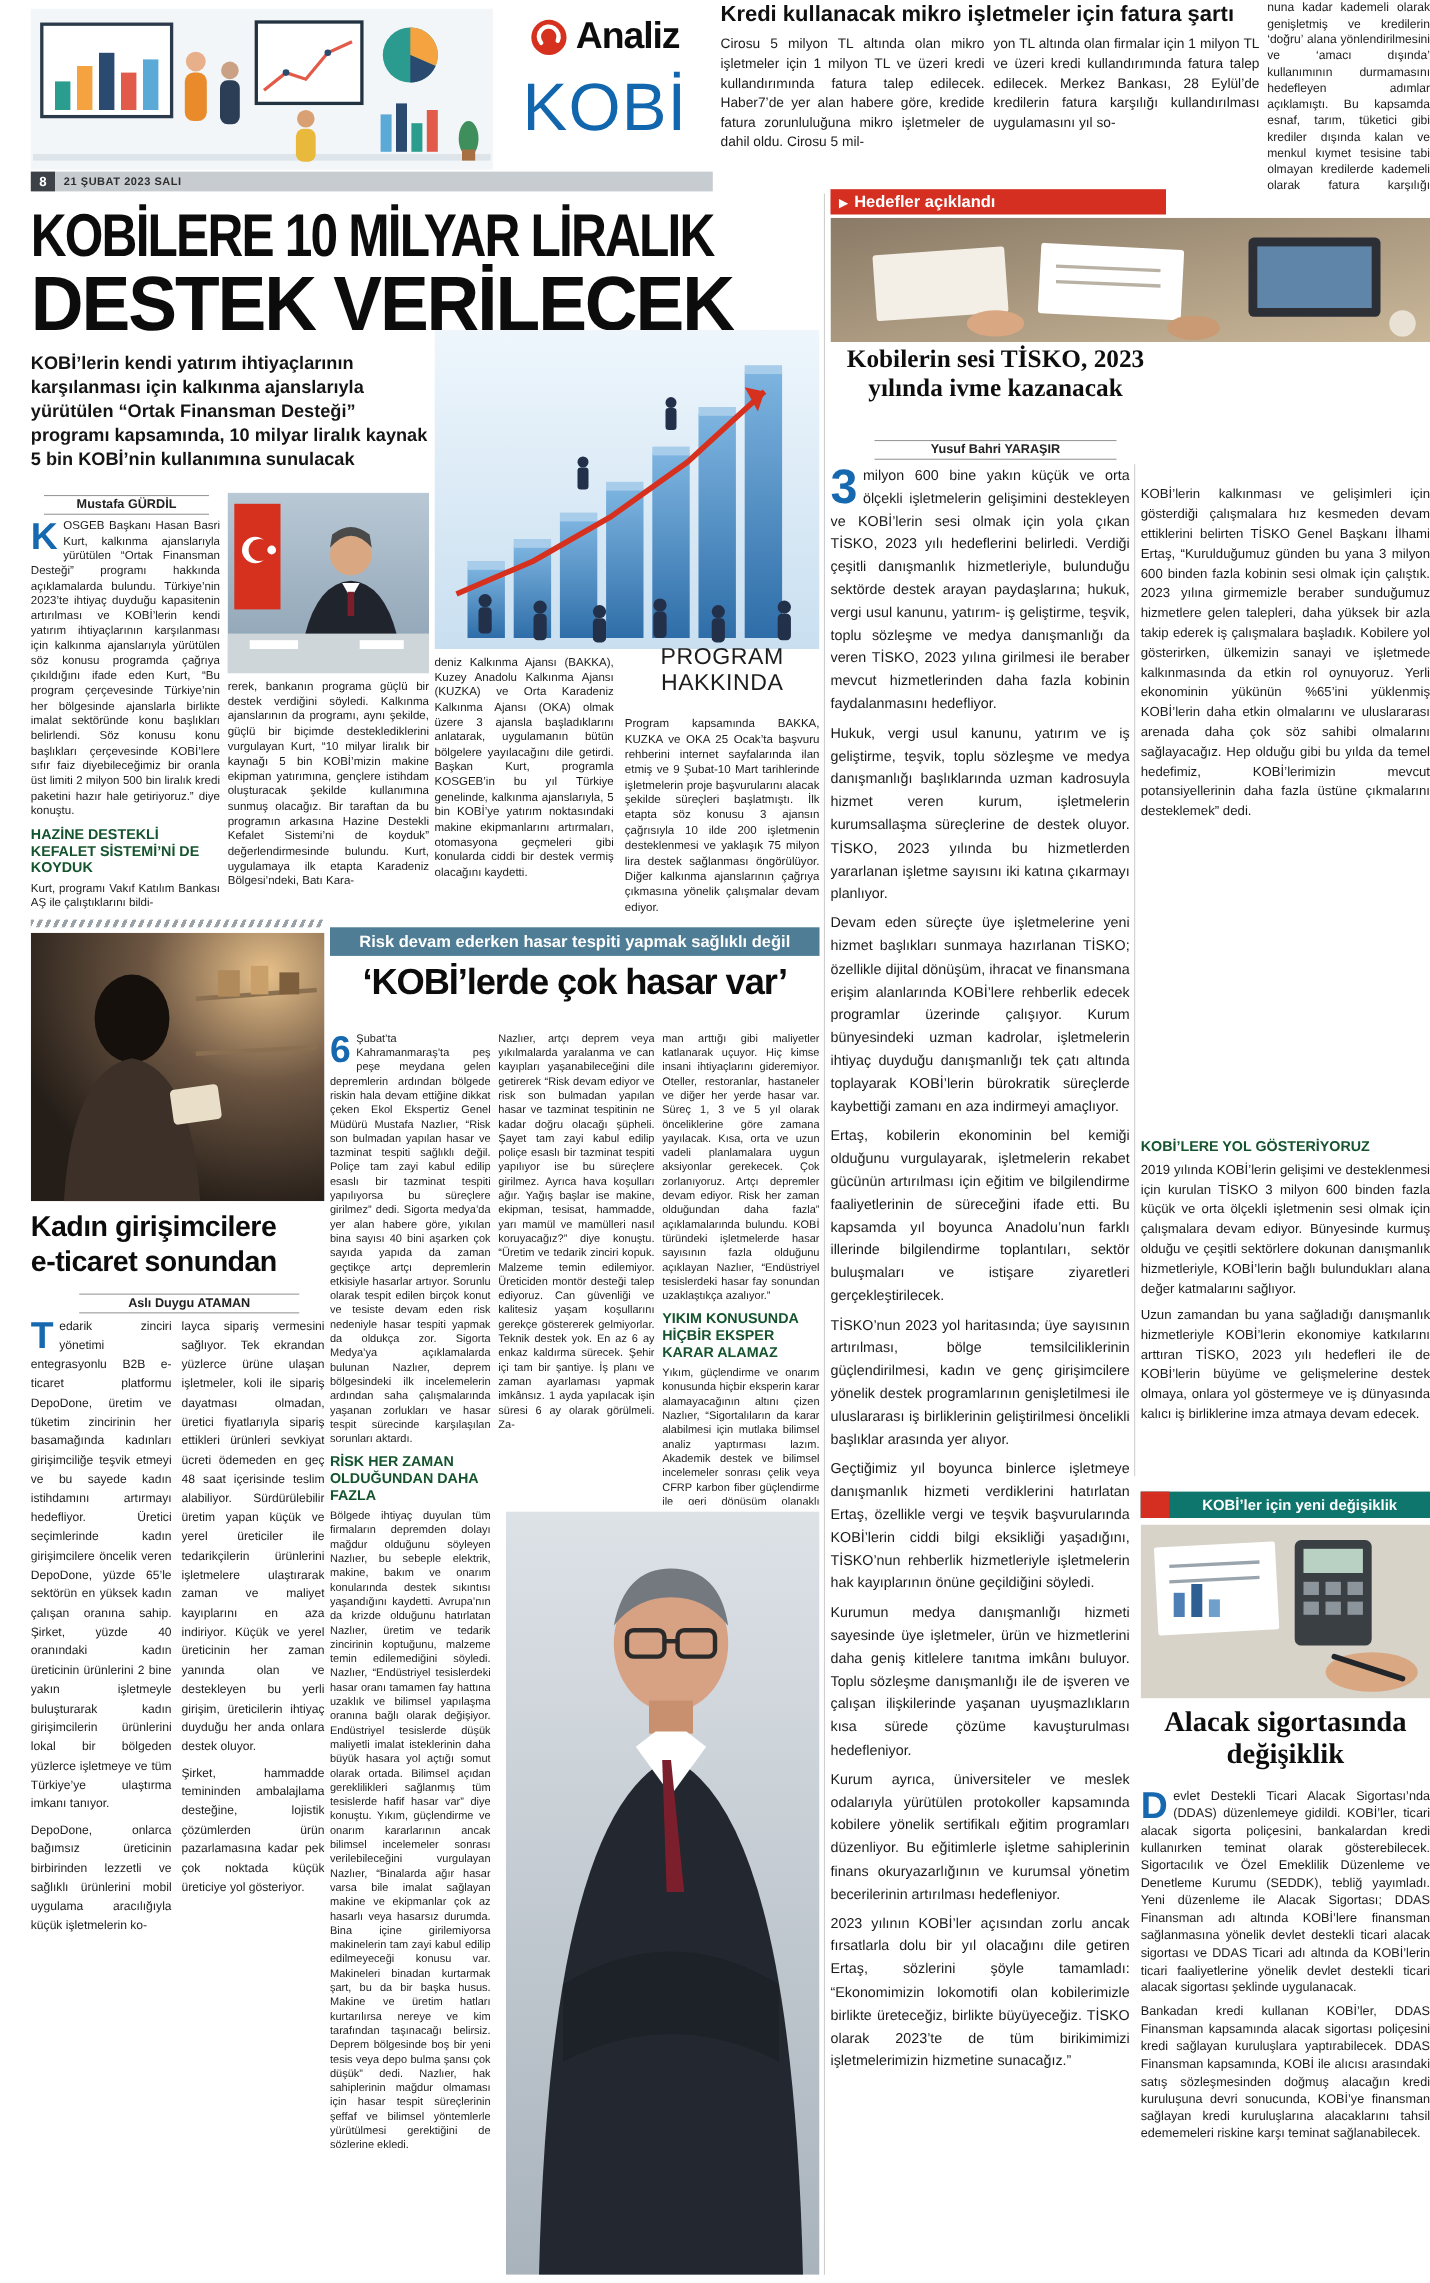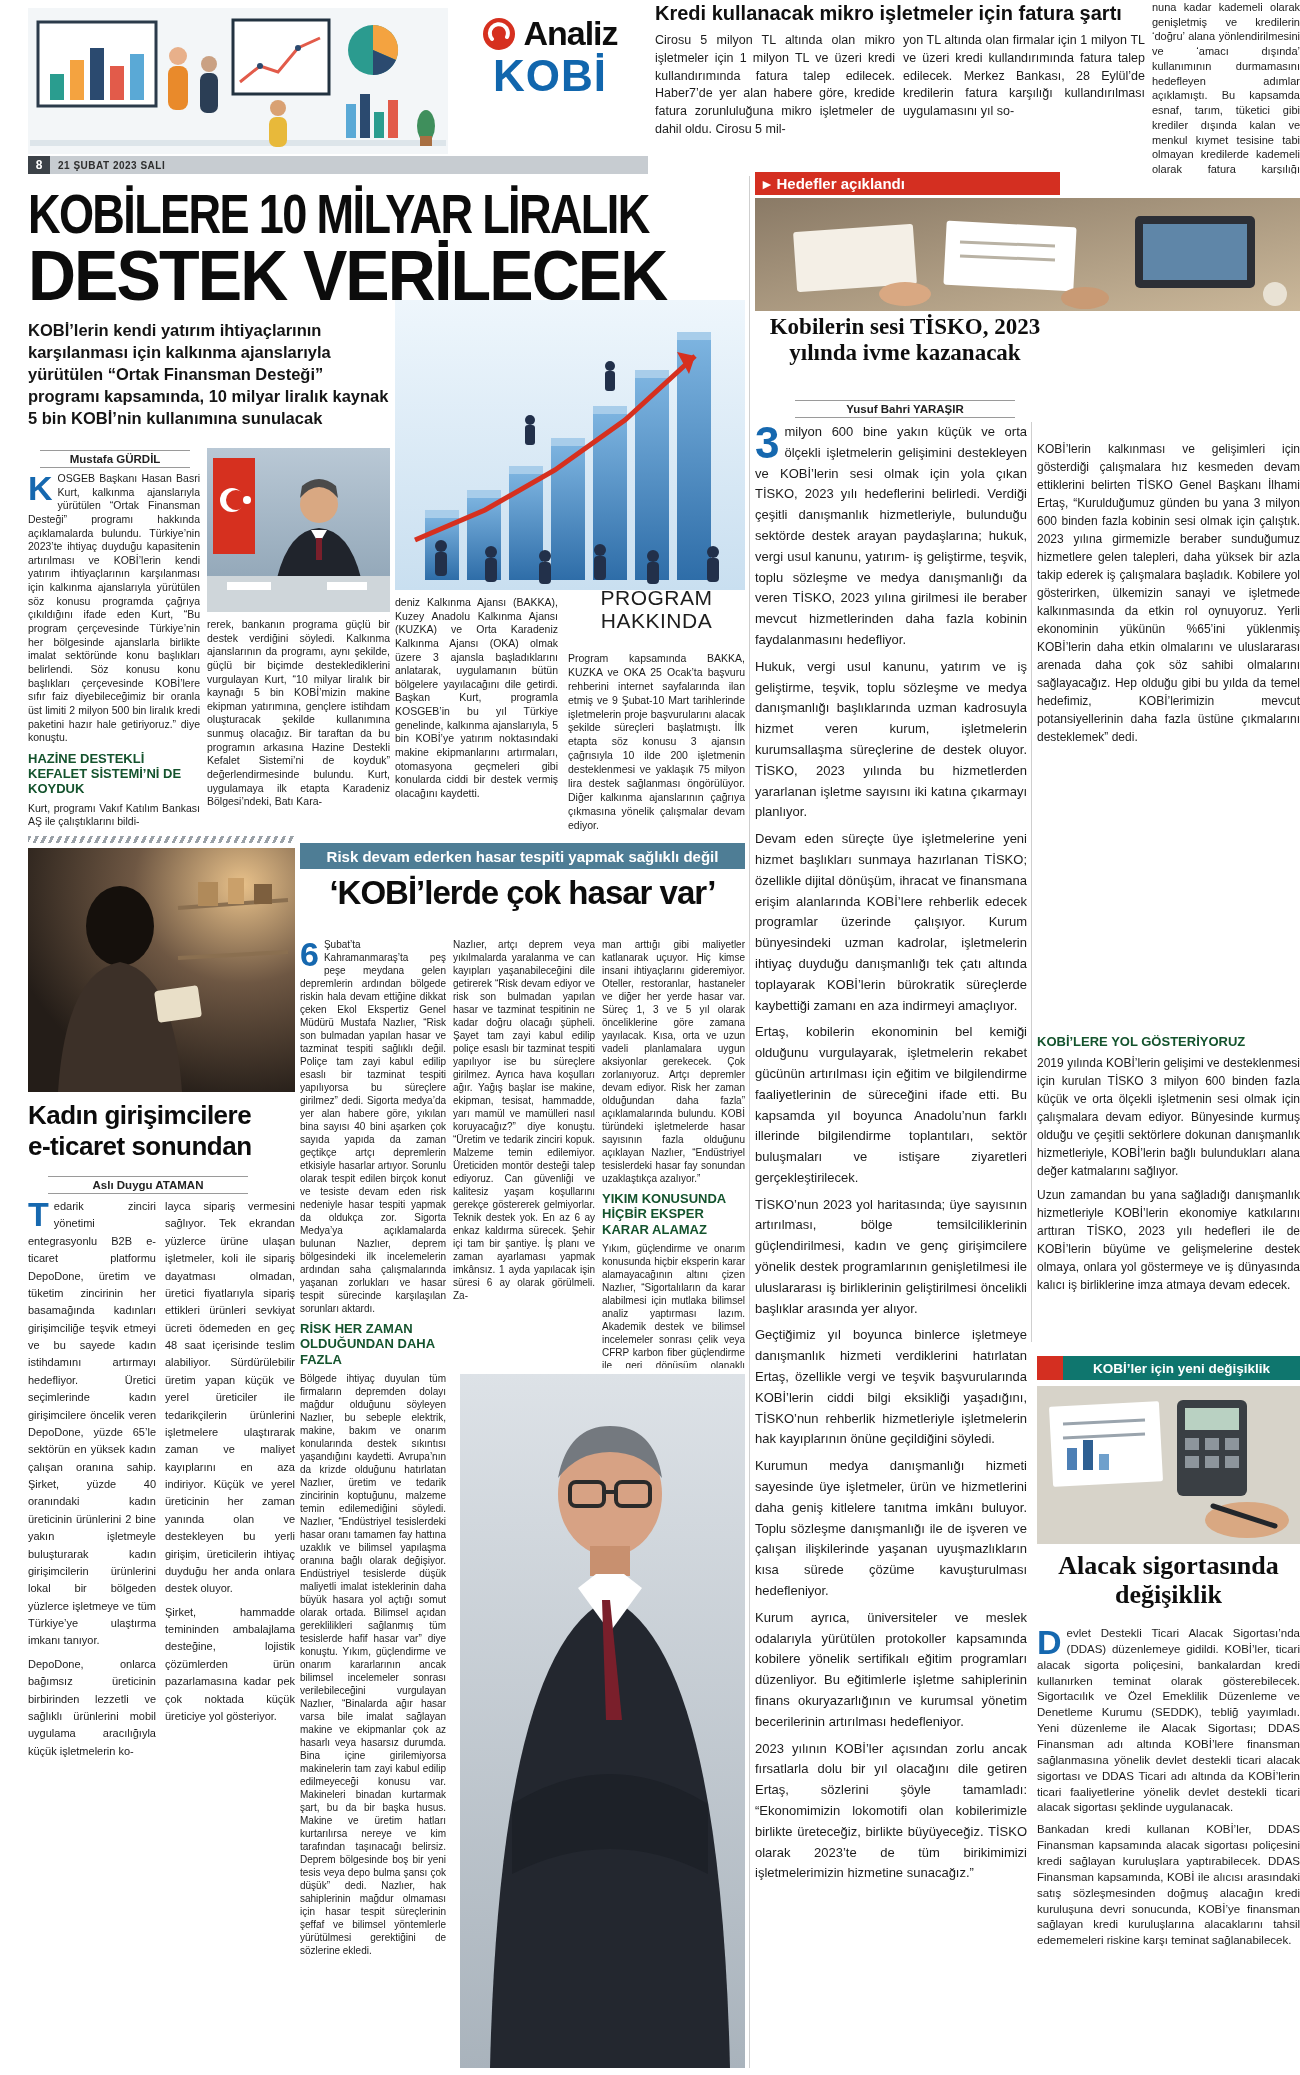--- a/index.html
+++ b/index.html
@@ -35,21 +35,21 @@
   }
   .vrule { background: #cfcfcf; width: 1px; }
   .hl-black { color: #0c0c0c; font-weight: 900; white-space: nowrap; }
   svg { display:block; }
 
   
   .illus { left:28px; top:8px; width:420px; height:146px; background:#f3f6f8; }
   .logo { left:450px; top:6px; width:200px; height:150px; text-align:center; }
   .logo-row { display:flex; align-items:center; justify-content:center; gap:7px; margin-top:8px; }
   .logo-analiz { font-size:34px; font-weight:800; color:#0d0d0d; letter-spacing:-1px; }
-  .logo-kobi { font-size:44px; font-weight:700; color:#1166ad; letter-spacing:1px; line-height:0.95; margin-top:2px; }
+  .logo-kobi { font-size:61px; font-weight:400; color:#1166ad; letter-spacing:1px; line-height:0.95; margin-top:16px; }
 
   .pagebar { left:28px; top:156px; width:620px; height:18px; display:flex; align-items:stretch; }
   .pagenum { background:#3c4248; color:#fff; width:22px; display:flex; align-items:center; justify-content:center; font-weight:700; font-size:12px; }
   .pagedate { background:#c7ccd1; flex:1; display:flex; align-items:center; padding-left:8px; font-size:10px; font-weight:700; color:#2e2e2e; letter-spacing:0.5px; }
 
   
   .ta-headline { left:655px; top:2px; width:492px; font-size:20px; font-weight:800; color:#101010; }
   .ta-col1 { left:655px; top:32px; width:240px; height:140px; font-size:12.5px; line-height:1.42; }
   .ta-col2 { left:903px; top:32px; width:242px; height:140px; font-size:12.5px; line-height:1.42; }
   .ta-col3 { left:1152px; top:0px; width:148px; height:174px; font-size:11px; line-height:1.34; }
@@ -93,21 +93,21 @@
   .kicker3 { left:300px; top:843px; width:445px; height:26px; background:#4e7d95; font-size:15px; justify-content:center; }
   .h-headline { left:300px; top:874px; width:445px; font-size:33px; font-weight:900; letter-spacing:-1px; text-align:center; color:#0c0c0c; }
   .h-col1 { left:300px; top:938px; width:146px; height:1130px; font-size:10px; line-height:1.3; }
   .h-col2 { left:453px; top:938px; width:142px; height:430px; font-size:10px; line-height:1.3; }
   .h-col3 { left:602px; top:938px; width:143px; height:430px; font-size:10px; line-height:1.3; }
   .ph-nazlier { left:460px; top:1374px; width:285px; height:694px; }
 
   
   .ph-woman { left:28px; top:848px; width:267px; height:244px; }
   .k-headline { left:28px; top:1100px; width:267px; font-size:26px; font-weight:900; line-height:1.18; letter-spacing:-0.5px; color:#0c0c0c; }
-  .author-kadin { left:48px; top:1176px; width:200px; }
+  .author-kadin { left:72px; top:1176px; width:200px; }
   .k-col1 { left:28px; top:1198px; width:128px; height:870px; font-size:11px; line-height:1.58; }
   .k-col2 { left:165px; top:1198px; width:130px; height:870px; font-size:11px; line-height:1.58; }
 
   .vr1 { left:749px; top:176px; height:1892px; }
   .vr2 { left:1031px; top:422px; height:920px; }
 </style>
 </head>
 <body>
 
 <div class="abs illus">

